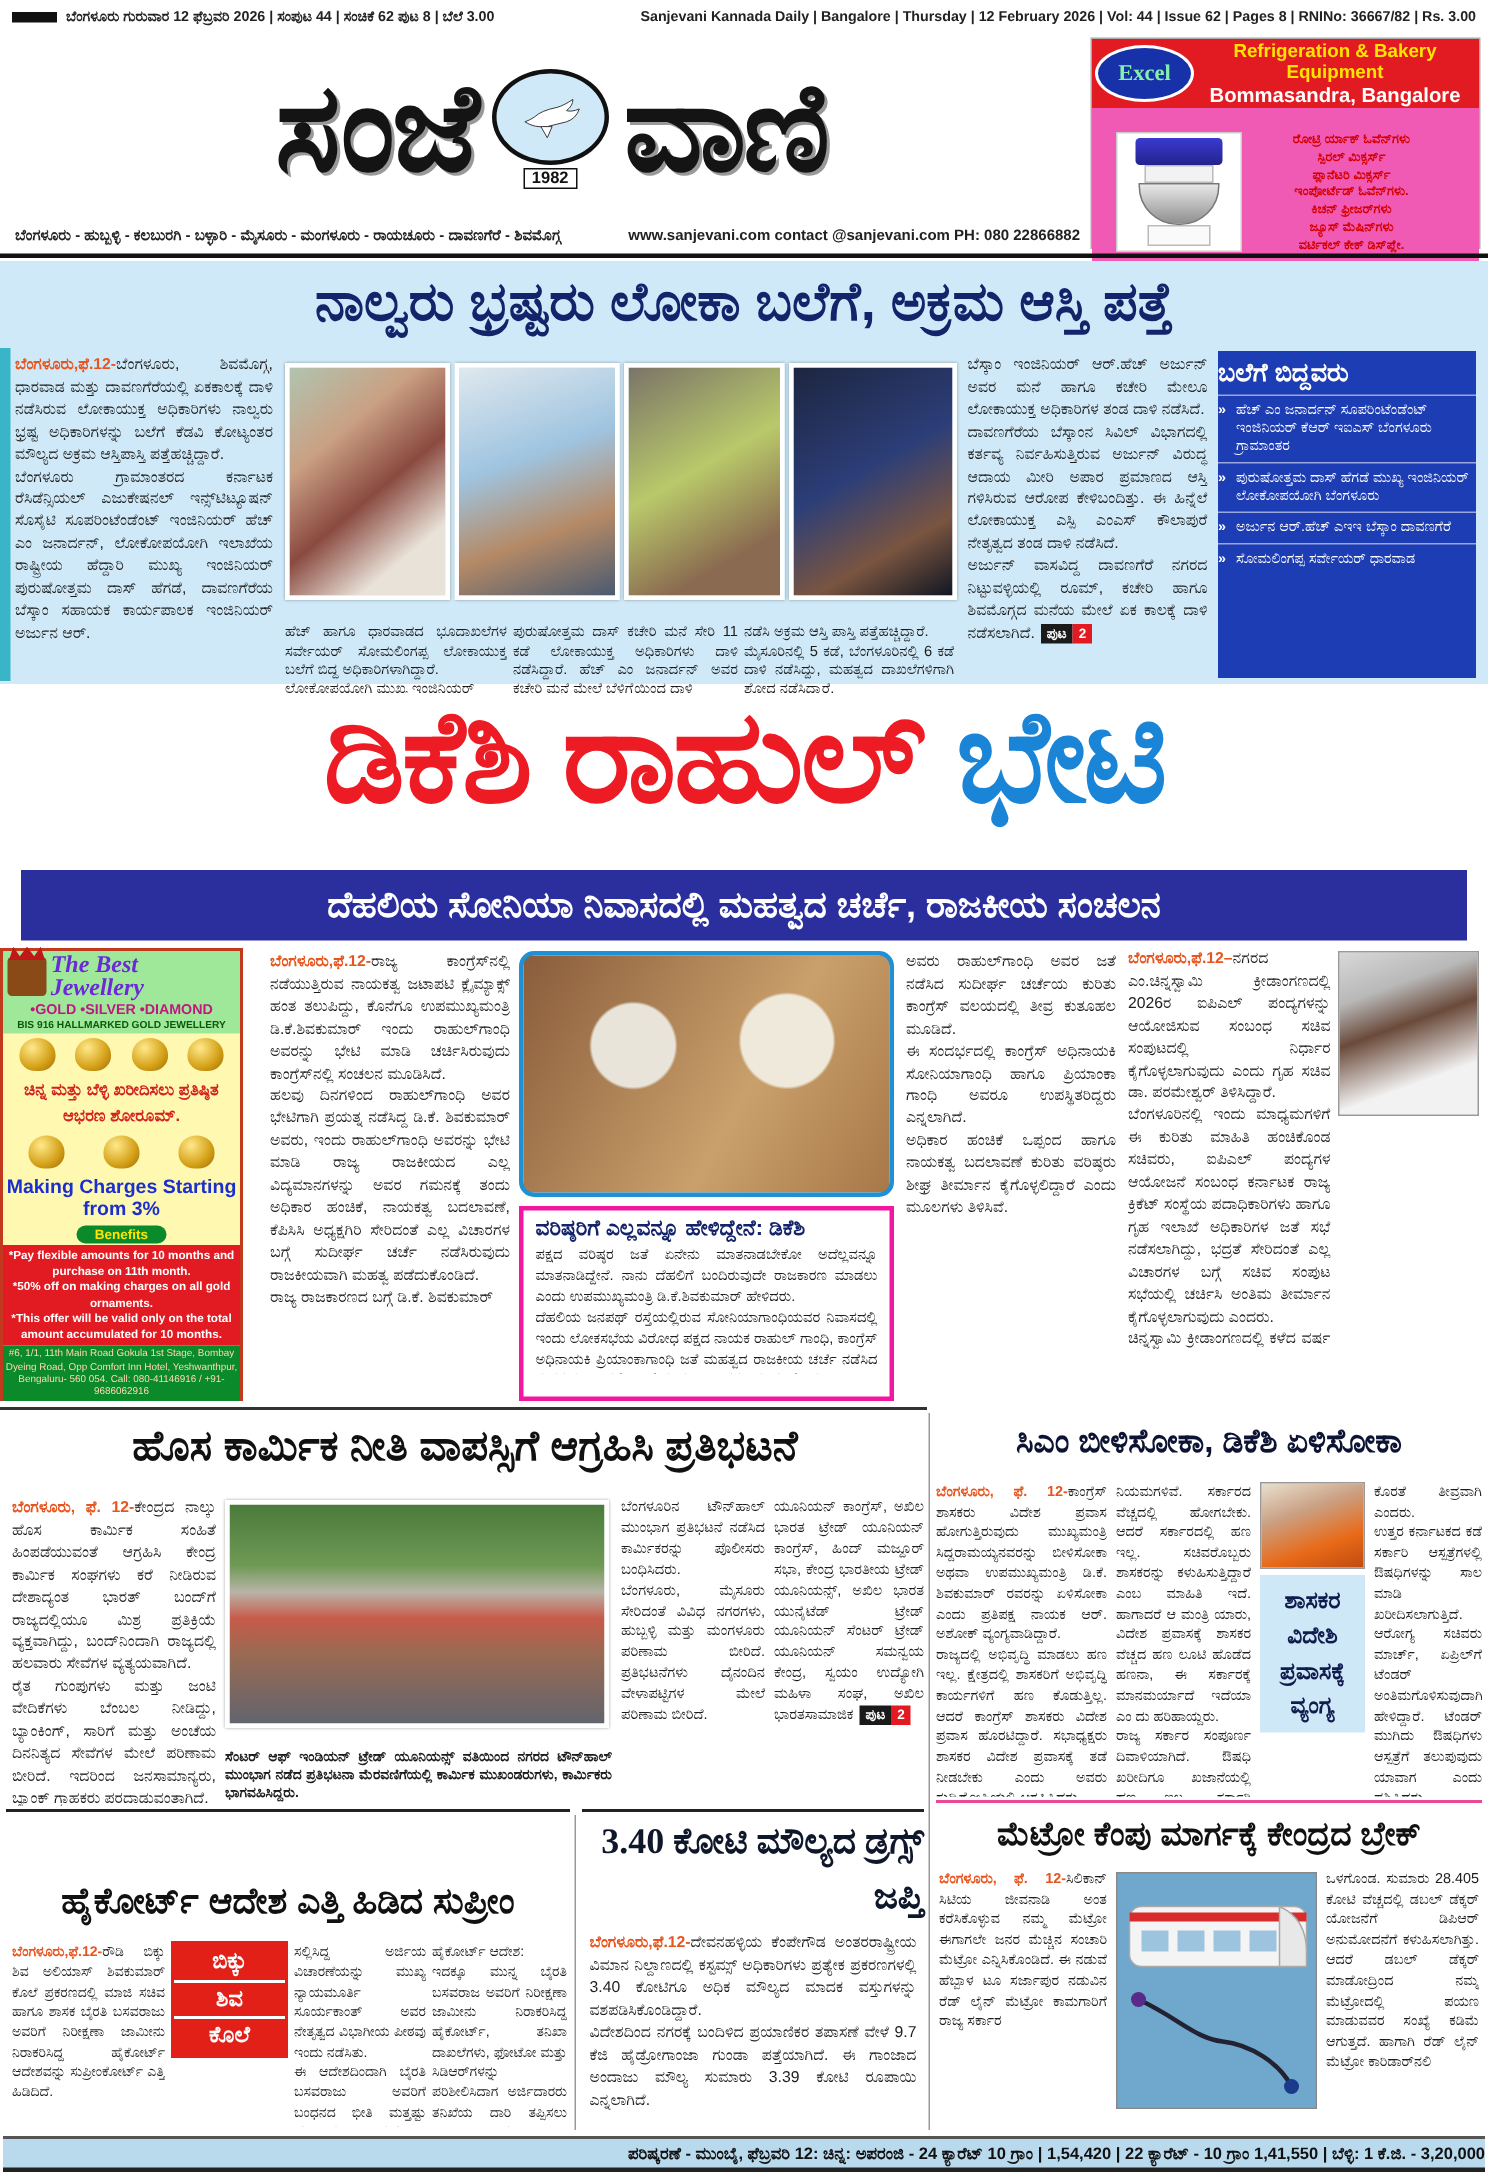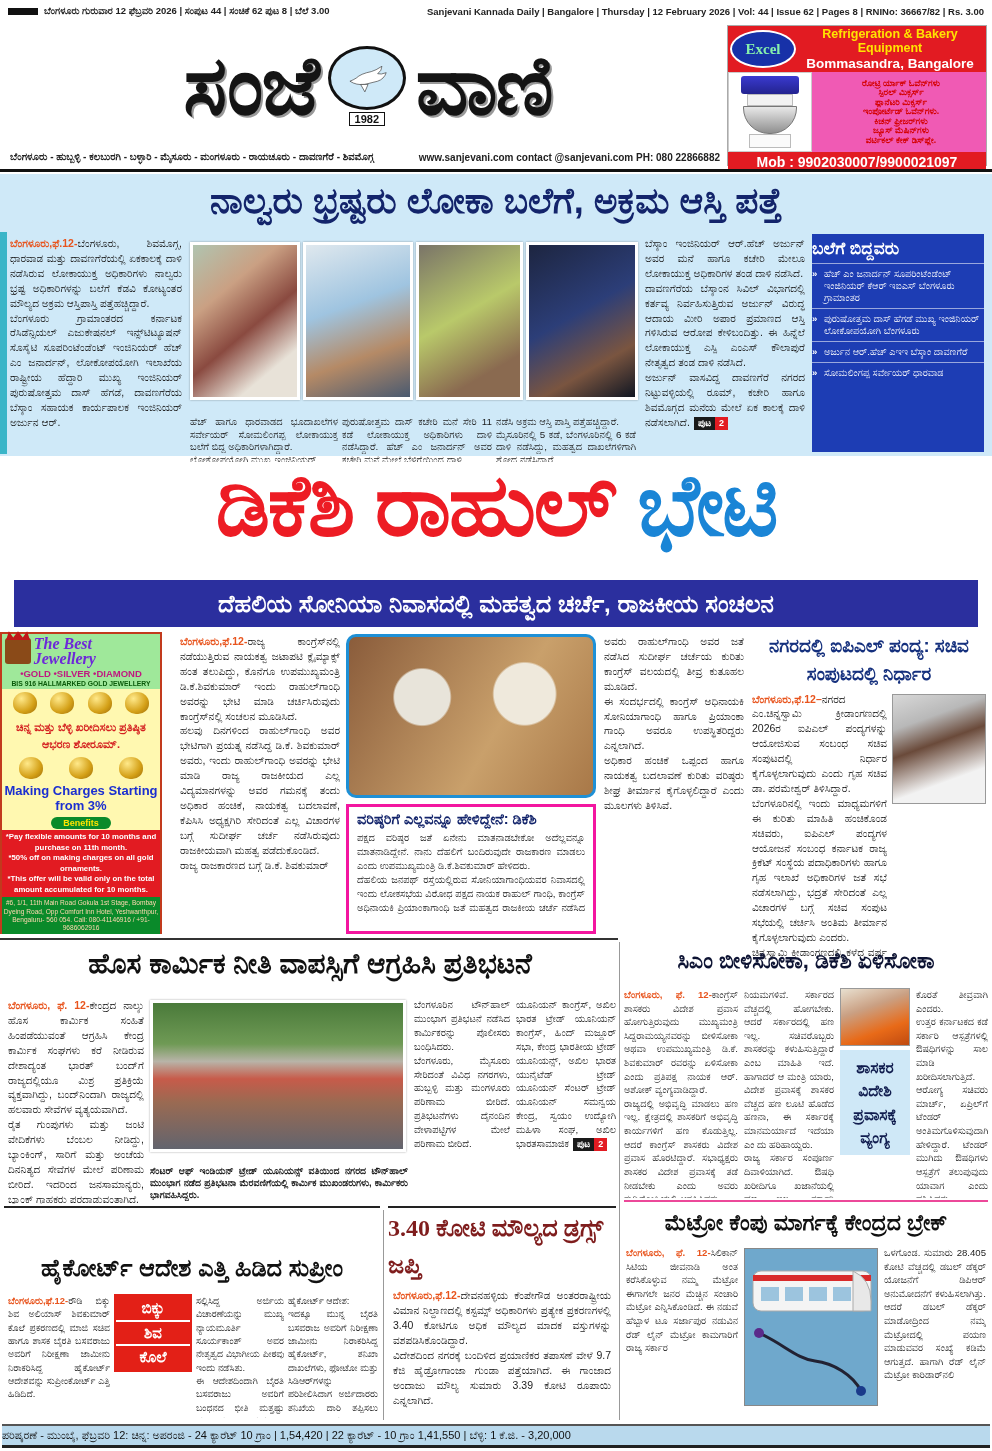--- a/index.html
+++ b/index.html
@@ -23,21 +23,21 @@
   .logo-mid{display:flex;flex-direction:column;align-items:center;}
   .logo-circle{width:72px;height:58px;border:3px solid #111;border-radius:50%;background:#cfe9f8;display:flex;align-items:center;justify-content:center;}
   .logo-year{font-size:11px;font-weight:bold;color:#111;border:1px solid #111;padding:0 5px;margin-top:2px;background:#fff;}
   
   #exad{top:25px;left:727px;width:260px;height:141px;border:1px solid #aaa;box-sizing:border-box;display:flex;flex-direction:column;}
   .exad-head{background:#e21b22;height:42px;display:flex;align-items:center;padding:2px;}
   .exad-oval{background:#1731a8;border:2px solid #fff;border-radius:50%;width:62px;height:34px;display:flex;align-items:center;justify-content:center;color:#86efac;font-weight:bold;font-size:15px;font-family:"Liberation Serif",serif;}
   .exad-ht{flex:1;text-align:center;line-height:1.15;}
   .exad-t1{color:#ffe400;font-weight:bold;font-size:12.5px;}
   .exad-t2{color:#fff;font-weight:bold;font-size:13.5px;}
-  .exad-body{flex:1;background:#f05ab4;display:flex;padding:0;gap:4px;align-items:center;}
+  .exad-body{flex:1;background:#f05ab4;display:flex;padding:16px;gap:4px;}
   .mixer{width:78px;background:#fff;border:1px solid #ccc;display:flex;flex-direction:column;align-items:center;padding:3px 2px;}
   .mixer-top{width:58px;height:18px;background:linear-gradient(#3a3ad0,#23238f);border-radius:3px;}
   .mixer-arm{width:44px;height:10px;background:#f2f2f2;border:1px solid #bbb;}
   .mixer-bowl{width:52px;height:26px;background:linear-gradient(#e8e8e8,#8f8f8f);border-radius:0 0 26px 26px;border:1px solid #777;}
   .mixer-base{width:40px;height:12px;background:#fafafa;border:1px solid #bbb;}
   .exad-list{flex:1;display:flex;flex-direction:column;justify-content:space-between;text-align:center;}
   .exad-list span{color:#d40000;font-weight:bold;font-size:8.6px;line-height:1.1;}
   .exad-mob{background:#e21b22;color:#fff;font-weight:bold;font-size:14px;text-align:center;height:20px;line-height:20px;}
   
   #cities{top:148px;left:10px;width:710px;height:18px;display:flex;justify-content:space-between;align-items:center;font-size:10px;font-weight:bold;color:#222;}
@@ -121,29 +121,29 @@
   #sup-h{font-size:24px;font-weight:900;color:#111;text-align:center;margin:0;line-height:1.55;}
   #sup-col1{top:86px;left:4px;width:102px;height:124px;font-size:9.4px;}
   #sup-redcol{top:86px;left:110px;width:78px;height:124px;}
   #redbox{background:#e32017;color:#fff;text-align:center;padding:3px 2px;}
   #redbox div{font-size:15px;font-weight:900;line-height:1.5;border-bottom:2px solid #fff;}
   #redbox div:last-child{border-bottom:none;}
   #sup-col2{top:86px;left:192px;width:88px;height:124px;font-size:9.4px;}
   #sup-col3{top:86px;left:284px;width:90px;height:124px;font-size:9.4px;}
   
   #drugs{top:1206px;left:388px;width:228px;height:214px;border-top:2px solid #222;box-sizing:border-box;}
-  #dr-h{font-size:24px;font-weight:900;color:#7f1d1d;text-align:left;margin:2px 0 4px 0;line-height:1.55;font-family:"Liberation Serif",serif;}
+  #dr-h{font-size:24px;font-weight:900;color:#0f172a;text-align:right;margin:2px 0 4px 0;line-height:1.55;font-family:"Liberation Serif",serif;}
   
   #metro{top:1200px;left:624px;width:364px;height:222px;border-top:2px solid #ec4899;box-sizing:border-box;padding-top:2px;}
   #me-h{font-size:22px;font-weight:900;color:#111;text-align:center;margin:2px 0 4px 0;line-height:1.5;}
   #me-col1{top:44px;left:2px;width:112px;height:176px;font-size:9.6px;}
   #me-img{top:46px;left:120px;width:134px;height:158px;background:#6fa8cc;overflow:hidden;border:1px solid #888;box-sizing:border-box;}
   #me-col2{top:44px;left:260px;width:102px;height:176px;font-size:9.6px;}
   
-  #rates{top:1424px;left:2px;width:988px;height:24px;background:#b9d9ed;border-top:2px solid #555;border-bottom:3px solid #222;box-sizing:border-box;display:flex;align-items:center;justify-content:flex-start;font-size:11px;font-weight:normal;color:#111;}
+  #rates{top:1424px;left:2px;width:988px;height:24px;background:#b9d9ed;border-top:2px solid #555;border-bottom:3px solid #222;box-sizing:border-box;display:flex;align-items:center;justify-content:flex-end;font-size:11px;font-weight:bold;color:#111;}
 </style>
 </head>
 <body>
 
 <div id="page">
 
   <div id="topbar" class="abs">
     <span class="tleft">
       <span class="dash"></span>
       <span>ಬೆಂಗಳೂರು ಗುರುವಾರ 12 ಫೆಬ್ರವರಿ 2026 | ಸಂಪುಟ 44 | ಸಂಚಿಕೆ 62 ಪುಟ 8 | ಬೆಲೆ 3.00</span>
@@ -263,21 +263,20 @@
     <p id="dks2" class="abs bt">ಅವರು ರಾಹುಲ್‌ಗಾಂಧಿ ಅವರ ಜತೆ ನಡೆಸಿದ ಸುದೀರ್ಘ ಚರ್ಚೆಯ ಕುರಿತು ಕಾಂಗ್ರೆಸ್ ವಲಯದಲ್ಲಿ ತೀವ್ರ ಕುತೂಹಲ ಮೂಡಿದೆ.
 ಈ ಸಂದರ್ಭದಲ್ಲಿ ಕಾಂಗ್ರೆಸ್ ಅಧಿನಾಯಕಿ ಸೋನಿಯಾಗಾಂಧಿ ಹಾಗೂ ಪ್ರಿಯಾಂಕಾ ಗಾಂಧಿ ಅವರೂ ಉಪಸ್ಥಿತರಿದ್ದರು ಎನ್ನಲಾಗಿದೆ.
 ಅಧಿಕಾರ ಹಂಚಿಕೆ ಒಪ್ಪಂದ ಹಾಗೂ ನಾಯಕತ್ವ ಬದಲಾವಣೆ ಕುರಿತು ವರಿಷ್ಠರು ಶೀಘ್ರ ತೀರ್ಮಾನ ಕೈಗೊಳ್ಳಲಿದ್ದಾರೆ ಎಂದು ಮೂಲಗಳು ತಿಳಿಸಿವೆ.</p>
     <div id="pink" class="abs">
       <div class="pk-title">ವರಿಷ್ಠರಿಗೆ ಎಲ್ಲವನ್ನೂ ಹೇಳಿದ್ದೇನೆ: ಡಿಕೆಶಿ</div>
       <p class="bt" style="height:86px;"><span>ಪಕ್ಷದ ವರಿಷ್ಠರ ಜತೆ ಏನೇನು ಮಾತನಾಡಬೇಕೋ ಅದೆಲ್ಲವನ್ನೂ ಮಾತನಾಡಿದ್ದೇನೆ. ನಾನು ದೆಹಲಿಗೆ ಬಂದಿರುವುದೇ ರಾಜಕಾರಣ ಮಾಡಲು ಎಂದು ಉಪಮುಖ್ಯಮಂತ್ರಿ ಡಿ.ಕೆ.ಶಿವಕುಮಾರ್ ಹೇಳಿದರು.
 ದೆಹಲಿಯ ಜನಪಥ್ ರಸ್ತೆಯಲ್ಲಿರುವ ಸೋನಿಯಾಗಾಂಧಿಯವರ ನಿವಾಸದಲ್ಲಿ ಇಂದು ಲೋಕಸಭೆಯ ವಿರೋಧ ಪಕ್ಷದ ನಾಯಕ ರಾಹುಲ್ ಗಾಂಧಿ, ಕಾಂಗ್ರೆಸ್ ಅಧಿನಾಯಕಿ ಪ್ರಿಯಾಂಕಾಗಾಂಧಿ ಜತೆ ಮಹತ್ವದ ರಾಜಕೀಯ ಚರ್ಚೆ ನಡೆಸಿದ ನಂತರ ಸುದ್ದಿಗಾರರೊಂದಿಗೆ ಮಾತನಾಡಿ ಅವರು, ವರಿಷ್ಠರಿಗೆ ಏನು</span></p>
     </div>
 
     <div id="ipl" class="abs">
-      <h2 id="ipl-h">ನಗರದಲ್ಲಿ ಐಪಿಎಲ್ ಪಂದ್ಯ: ಸಚಿವ ಸಂಪುಟದಲ್ಲಿ ನಿರ್ಧಾರ</h2>
       <div>
         <div id="ipl-photo"></div>
         <p class="bt" style="height:268px;"><span class="dl">ಬೆಂಗಳೂರು,ಫೆ.12–</span><span>ನಗರದ ಎಂ.ಚಿನ್ನಸ್ವಾಮಿ ಕ್ರೀಡಾಂಗಣದಲ್ಲಿ 2026ರ ಐಪಿಎಲ್ ಪಂದ್ಯಗಳನ್ನು ಆಯೋಜಿಸುವ ಸಂಬಂಧ ಸಚಿವ ಸಂಪುಟದಲ್ಲಿ ನಿರ್ಧಾರ ಕೈಗೊಳ್ಳಲಾಗುವುದು ಎಂದು ಗೃಹ ಸಚಿವ ಡಾ. ಪರಮೇಶ್ವರ್ ತಿಳಿಸಿದ್ದಾರೆ.
 ಬೆಂಗಳೂರಿನಲ್ಲಿ ಇಂದು ಮಾಧ್ಯಮಗಳಿಗೆ ಈ ಕುರಿತು ಮಾಹಿತಿ ಹಂಚಿಕೊಂಡ ಸಚಿವರು, ಐಪಿಎಲ್ ಪಂದ್ಯಗಳ ಆಯೋಜನೆ ಸಂಬಂಧ ಕರ್ನಾಟಕ ರಾಜ್ಯ ಕ್ರಿಕೆಟ್ ಸಂಸ್ಥೆಯ ಪದಾಧಿಕಾರಿಗಳು ಹಾಗೂ ಗೃಹ ಇಲಾಖೆ ಅಧಿಕಾರಿಗಳ ಜತೆ ಸಭೆ ನಡೆಸಲಾಗಿದ್ದು, ಭದ್ರತೆ ಸೇರಿದಂತೆ ಎಲ್ಲ ವಿಚಾರಗಳ ಬಗ್ಗೆ ಸಚಿವ ಸಂಪುಟ ಸಭೆಯಲ್ಲಿ ಚರ್ಚಿಸಿ ಅಂತಿಮ ತೀರ್ಮಾನ ಕೈಗೊಳ್ಳಲಾಗುವುದು ಎಂದರು.
 ಚಿನ್ನಸ್ವಾಮಿ ಕ್ರೀಡಾಂಗಣದಲ್ಲಿ ಕಳೆದ ವರ್ಷ ನಡೆದ ಕಾಲ್ತುಳಿತದ ಹಿನ್ನೆಲೆಯಲ್ಲಿ ಪಂದ್ಯಗಳ ಆಯೋಜನೆ ಕುರಿತು ಎಚ್ಚರಿಕೆಯ ತೀರ್ಮಾನ ಕೈಗೊಳ್ಳಲಾಗುವುದು ಎಂದು ಅವರು ಹೇಳಿದರು.</span></p>
       </div>
     </div>
   </div>
 
   <div id="rule2" class="abs"></div>

